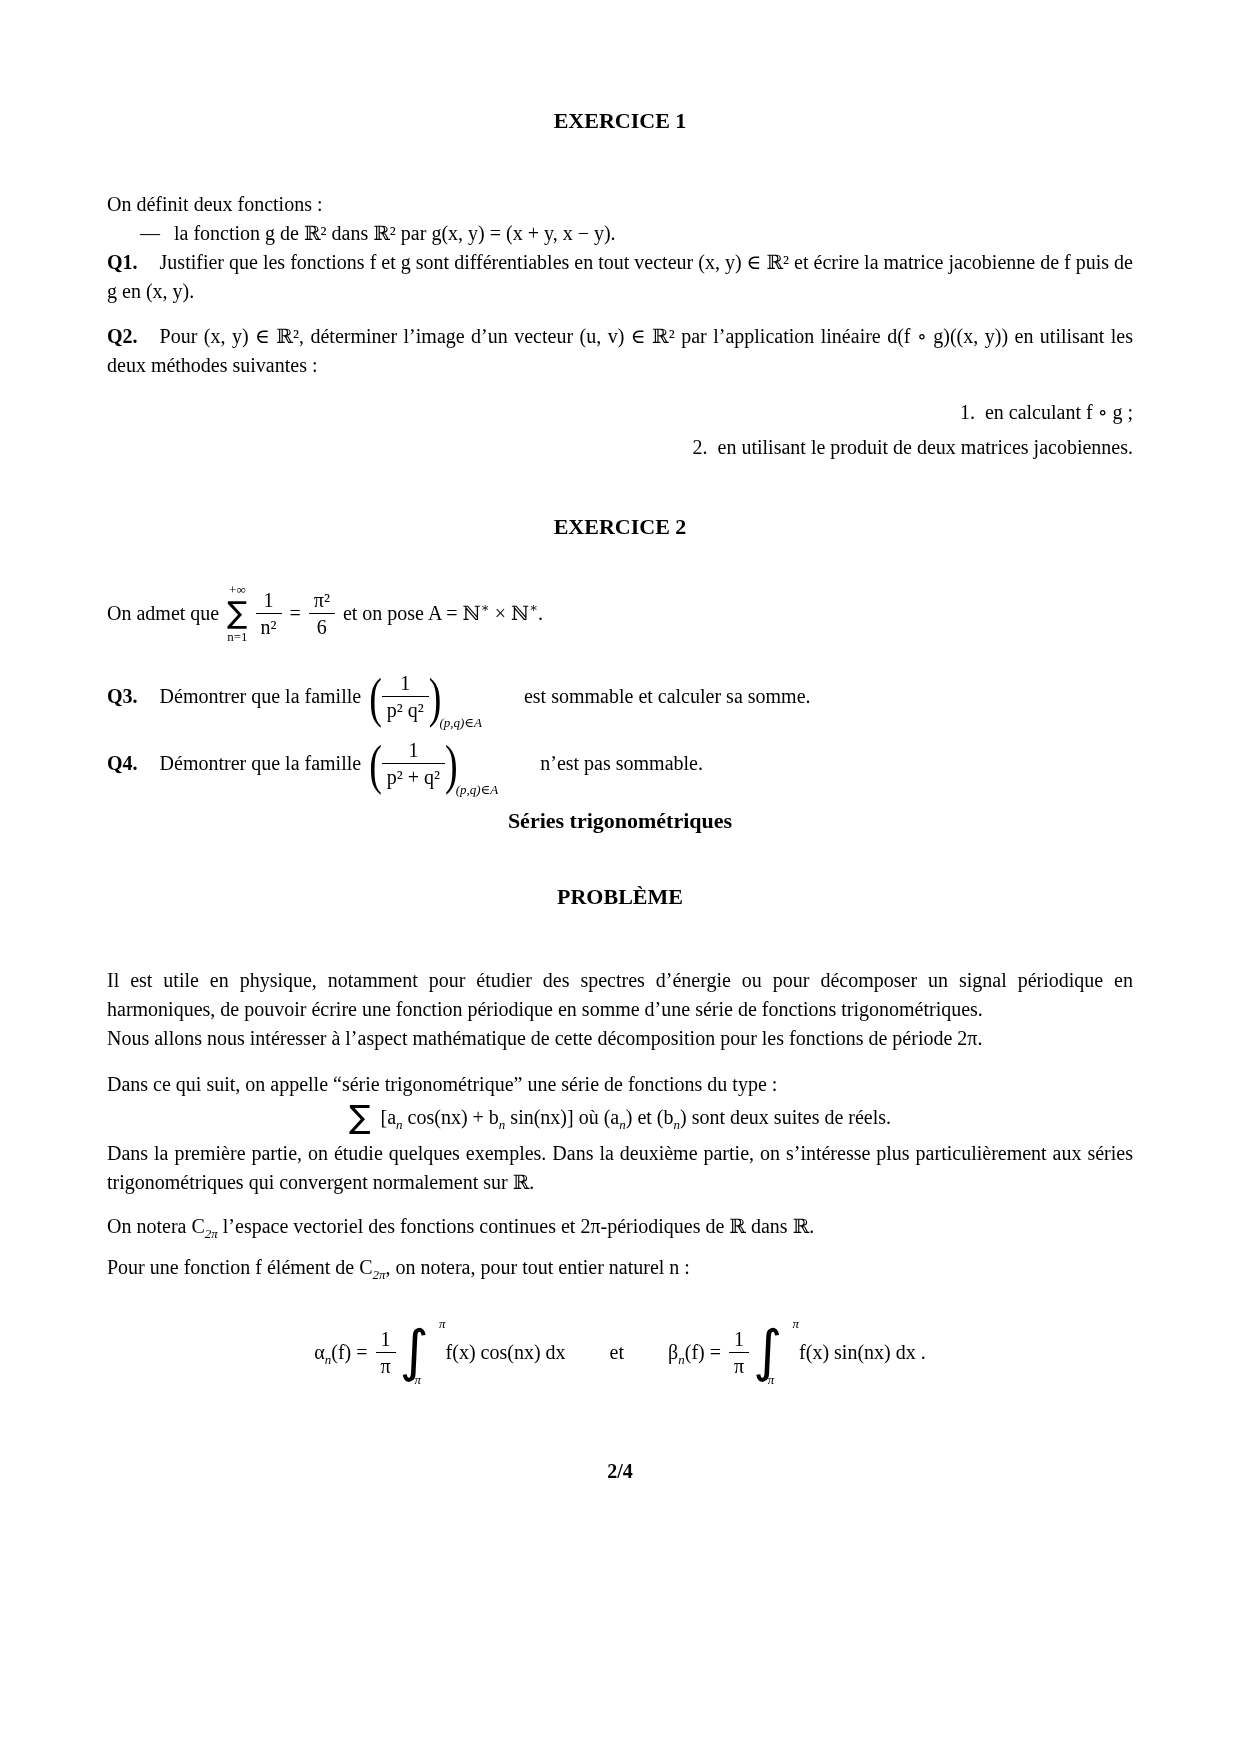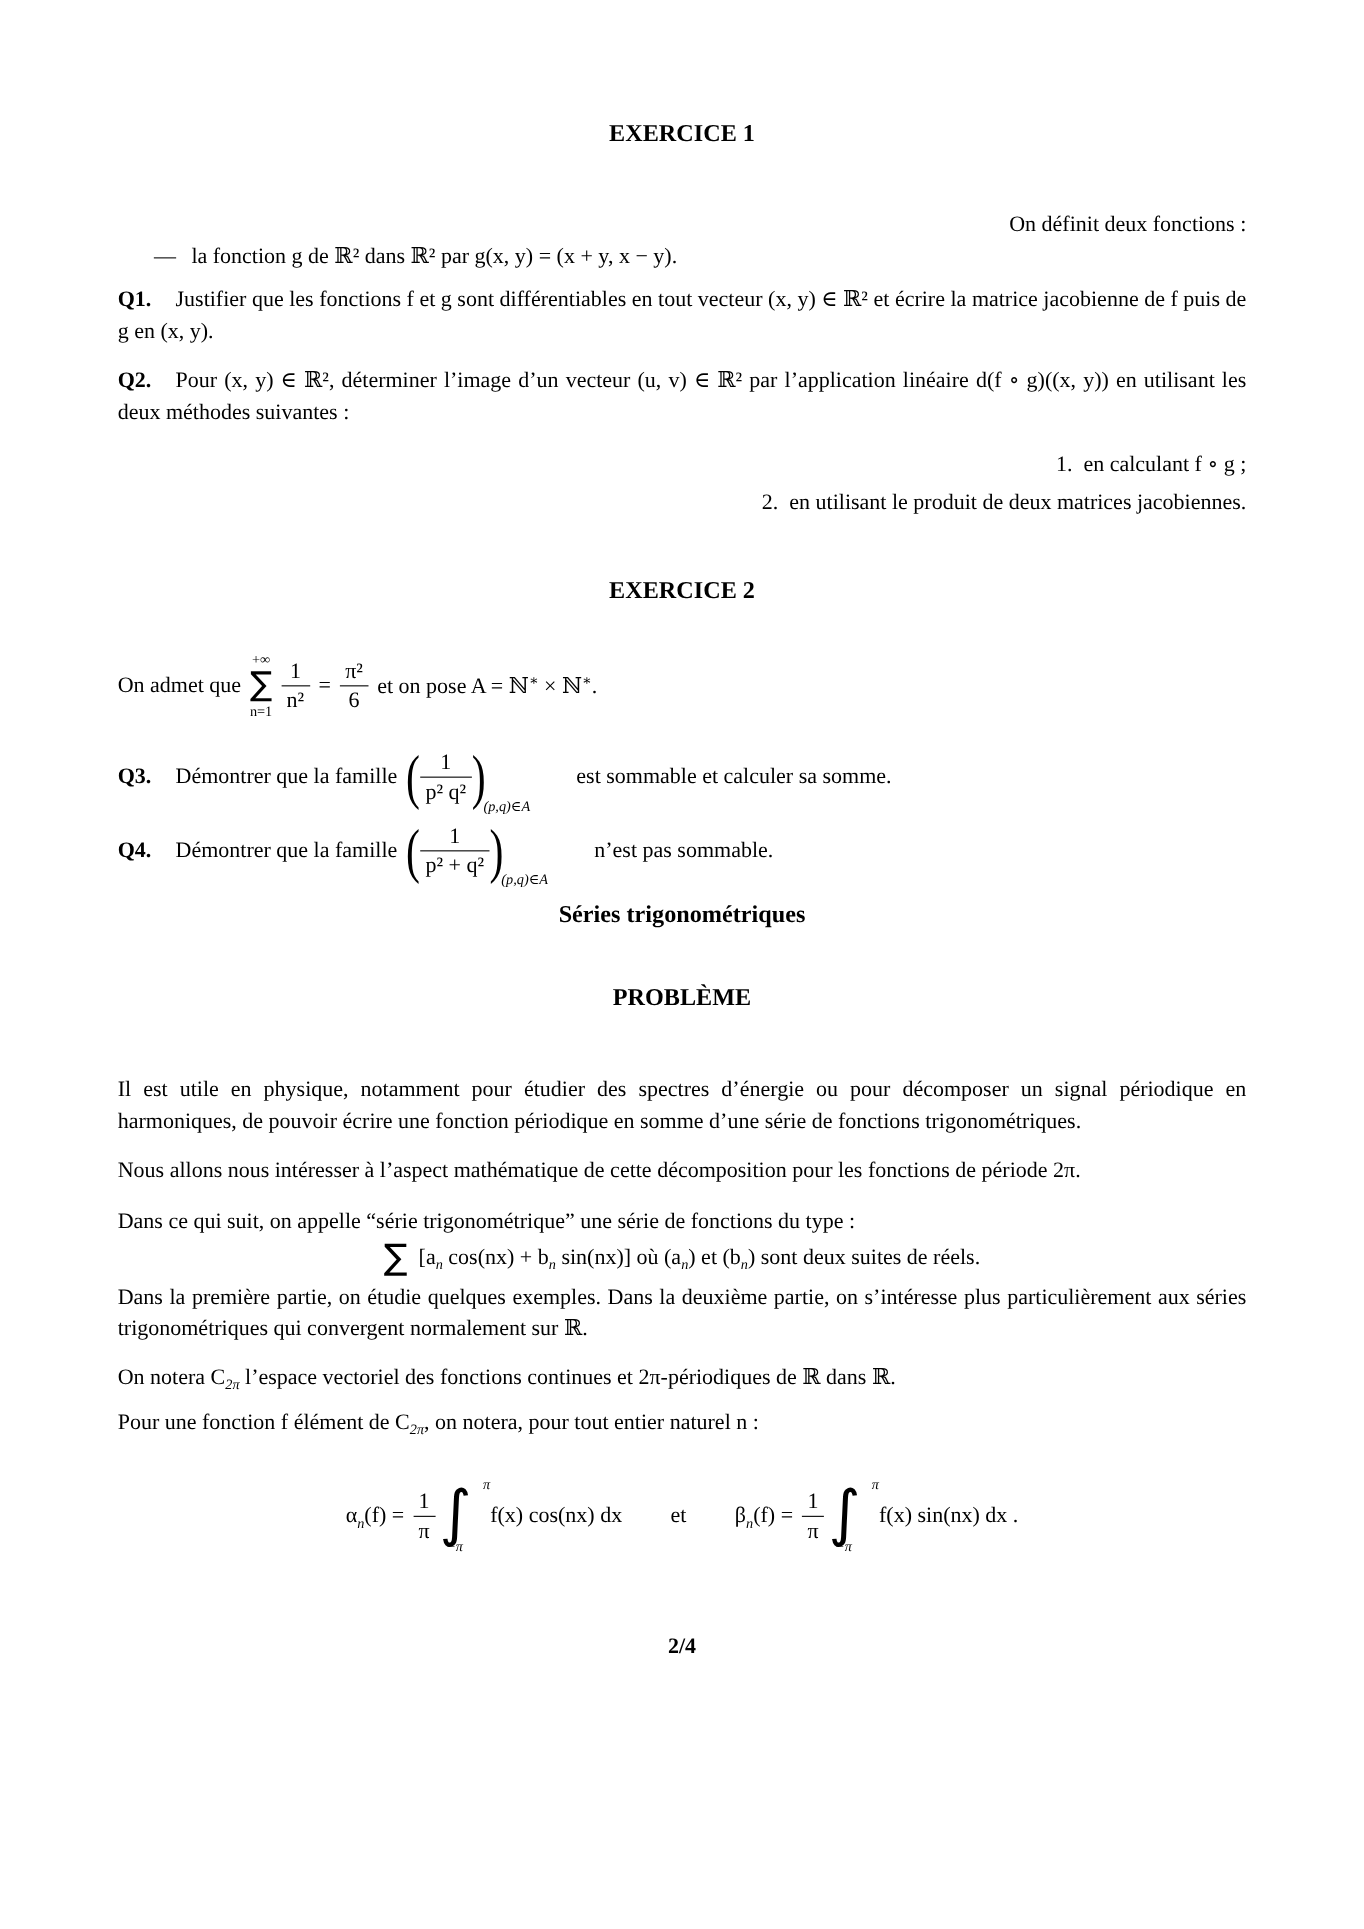--- a/index.html
+++ b/index.html
@@ -74,34 +74,34 @@
     font-family:"DejaVu Sans","DejaVu Serif",sans-serif;
     font-size:56px; line-height:1;
   }
   .intwrap .up { position:absolute; top:0px; right:-2px; font-size:13px; font-style:italic; }
   .intwrap .lo { position:absolute; bottom:0px; left:8px; font-size:13px; font-style:italic; }
 
   sub.vsub { font-size:13px; font-style:italic; line-height:0; }
   sup.vsup { font-size:13px; line-height:0; }
 
   
-  #e1-intro { margin-top:54px;text-align:right; }
+  #e1-intro { margin-top:54px; }
   #e1-b1 { margin-top:3px; }
-  #e1-q1 { margin-top:10px; }
+  #e1-q1 { }
   #e1-q2 { margin-top:16px; }
   #e1-i1 { margin-top:18px; }
   #e1-i2 { margin-top:6px; }
   #e2-title { margin-top:50px; }
   #e2-admet { margin-top:40px; }
   #e2-q3 { margin-top:26px; }
   #e2-q4 { margin-top:14px; }
   #pb-title { margin-top:46px; }
   #pb-subtitle { margin-top:16px; }
   #pb-p1 { margin-top:54px; }
-  #pb-p2 { margin-top:16px; }
+  #pb-p2 { }
   #pb-p3 { margin-top:17px; }
   #pb-series { margin-top:2px; }
   #pb-p4 { margin-top:6px; }
   #pb-p5 { margin-top:15px; }
   #pb-p6 { margin-top:12px; }
   #pb-coeffs { margin-top:34px; }
   #page-number { margin-top:72px; text-align:center; font-weight:bold; font-size:20px; }
 
   .gap40 { display:inline-block; width:40px; }
   .gapmid { margin:0 44px; }

